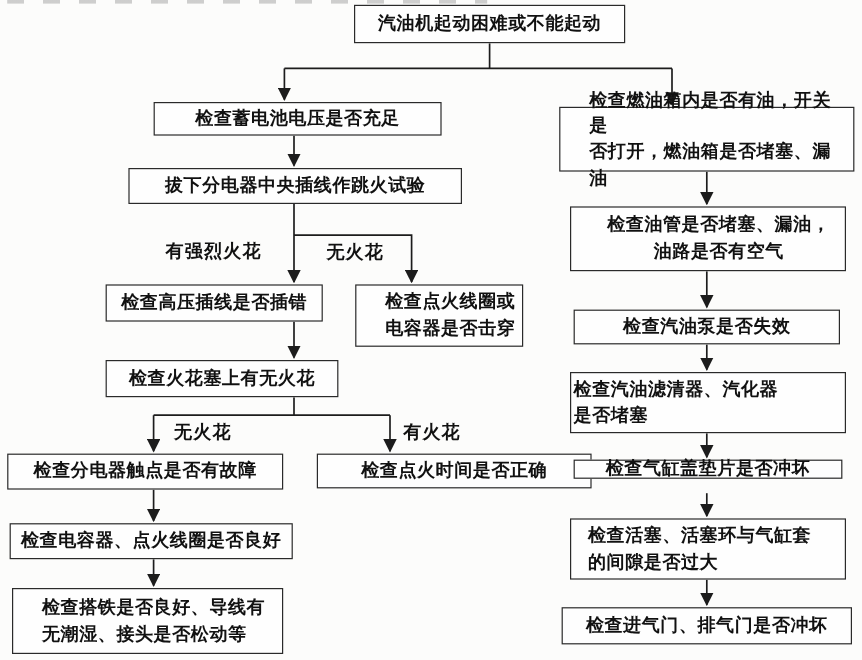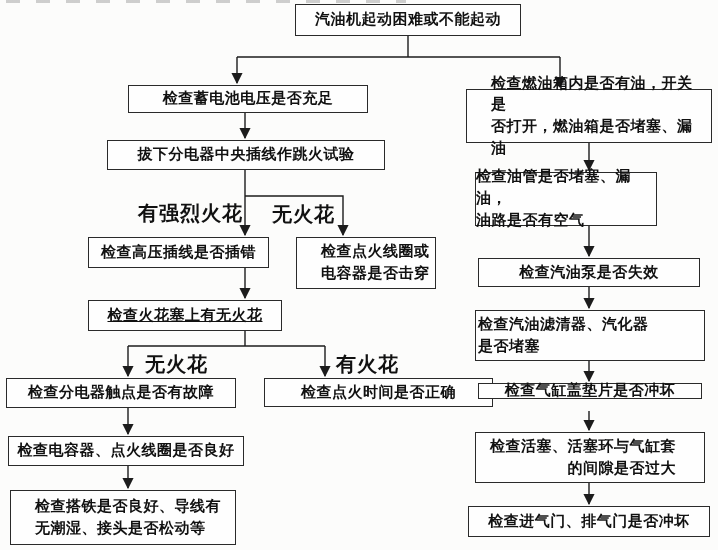--- a/index.html
+++ b/index.html
@@ -35,21 +35,21 @@
     letter-spacing: 0.5px;
   }
   .node.leftalign {
     justify-content: flex-start;
     text-align: left;
     padding-left: 24px;
     padding-right: 4px;
   }
   .edge-label {
     position: absolute;
-    font-size: 20px;
+    font-size: 15px;
     font-weight: 600;
     letter-spacing: 1px;
     white-space: nowrap;
   }
   .scan-artifact {
     position: absolute;
     left: 6px; top: 0;
     width: 400px; height: 3px;
     background: repeating-linear-gradient(90deg, rgba(120,120,120,.35) 0 14px, rgba(255,255,255,0) 14px 30px);
   }
@@ -95,45 +95,45 @@
 
   <div class="node" style="left:295px; top:4px; width:226px; height:32px;">汽油机起动困难或不能起动</div>
 
   <div class="node" style="left:107px; top:140px; width:278px; height:30px;text-align:center;">拔下分电器中央插线作跳火试验</div>
 
   <div class="node" style="left:88px; top:237px; width:181px; height:31px;">检查高压插线是否插错</div>
 
   <div class="node leftalign" style="left:296px; top:237px; width:140px; height:52px;">检查点火线圈或
 电容器是否击穿</div>
 
-  <div class="node" style="left:88px; top:300px; width:194px; height:31px;text-decoration:underline;">检查火花塞上有无火花</div>
+  <div class="node" style="left:88px; top:300px; width:194px; height:31px;">检查火花塞上有无火花</div>
 
   <div class="node" style="left:6px; top:378px; width:230px; height:30px;">检查分电器触点是否有故障</div>
 
   <div class="node" style="left:264px; top:378px; width:229px; height:29px;">检查点火时间是否正确</div>
 
   <div class="node" style="left:8px; top:436px; width:236px; height:30px;">检查电容器、点火线圈是否良好</div>
 
   <div class="node leftalign" style="left:10px; top:490px; width:226px; height:55px;">检查搭铁是否良好、导线有
 无潮湿、接头是否松动等</div>
 
   <div class="node leftalign" style="left:466px; top:89px; width:246px; height:54px;">检查燃油箱内是否有油，开关是
 否打开，燃油箱是否堵塞、漏油</div>
 
-  <div class="node leftalign" style="left:475px; top:172px; width:182px; height:54px; padding-left:0;">检查油管是否堵塞、漏油，
+  <div class="node leftalign" style="left:475px; top:172px; width:230px; height:54px; padding-left:30px;text-align:center;">检查油管是否堵塞、漏油，
 油路是否有空气</div>
 
   <div class="node" style="left:478px; top:258px; width:222px; height:29px;">检查汽油泵是否失效</div>
 
   <div class="node leftalign" style="left:475px; top:310px; width:230px; height:51px; padding-left:2px;">检查汽油滤清器、汽化器
 是否堵塞</div>
 
   <div class="node" style="left:478px; top:383px; width:224px; height:16px;">检查气缸盖垫片是否冲坏</div>
 
-  <div class="node leftalign" style="left:475px; top:432px; width:230px; height:51px; padding-left:14px;text-align:right;">检查活塞、活塞环与气缸套
+  <div class="node leftalign" style="left:475px; top:432px; width:230px; height:51px; padding-left:14px;">检查活塞、活塞环与气缸套
 的间隙是否过大</div>
 
   <div class="node" style="left:468px; top:506px; width:242px; height:31px;">检查进气门、排气门是否冲坏</div>
 
   <span class="edge-label" style="left:138px; top:200px;">有强烈火花</span>
 
   <span class="edge-label" style="left:272px; top:201px;">无火花</span>
 
   <span class="edge-label" style="left:145px; top:351px;">无火花</span>
 

